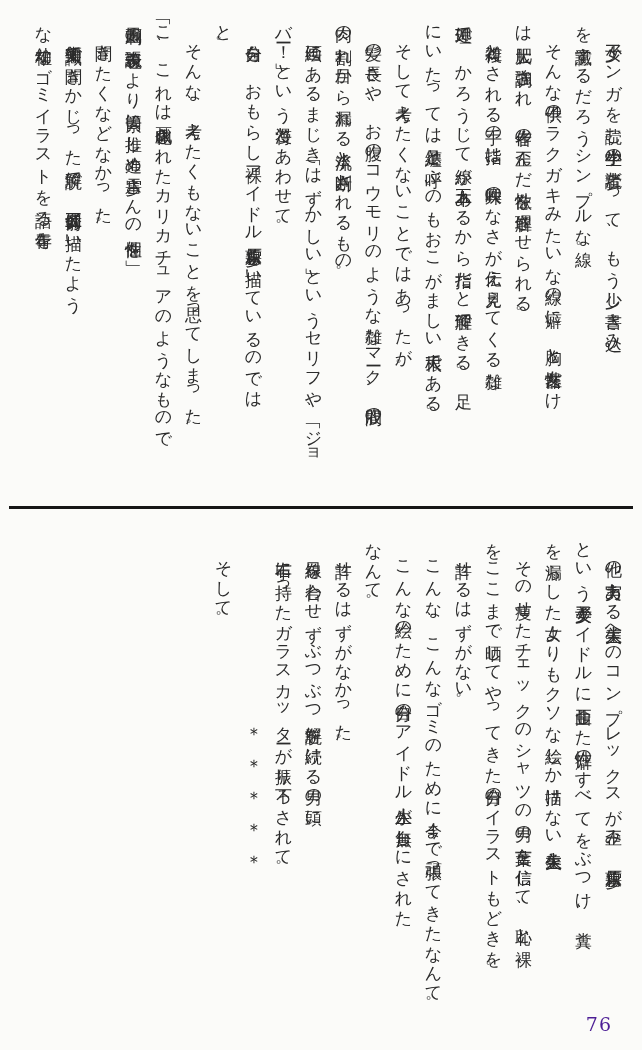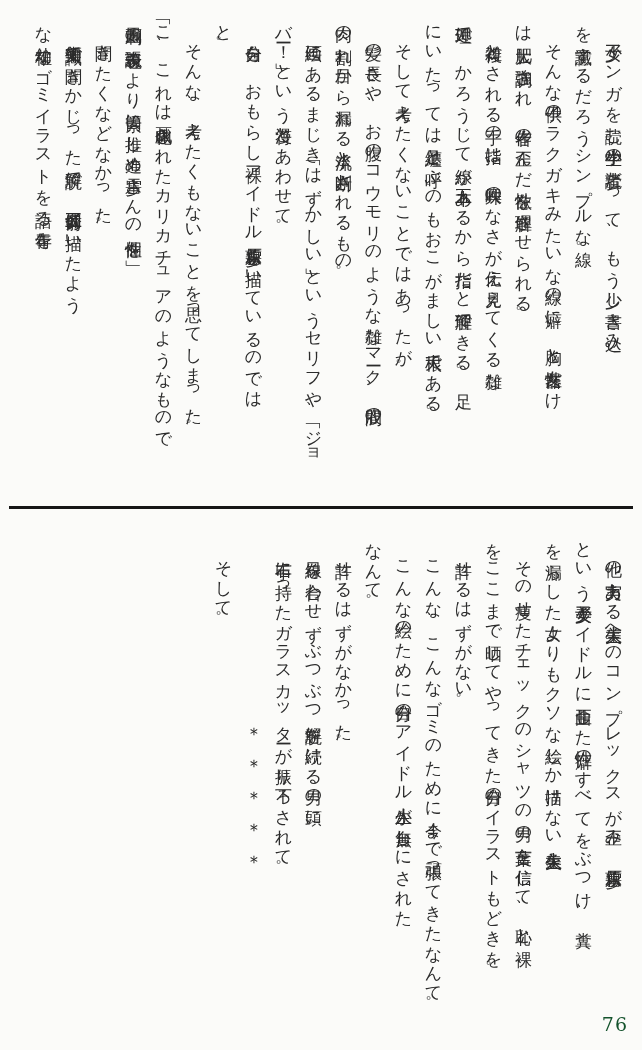--- a/index.html
+++ b/index.html
@@ -41,24 +41,24 @@
   .scene-break{
     margin-right:58px;         
     margin-left:18px;          
     text-align:center;
     padding-top:45px;
     letter-spacing:14px;
     font-size:18px;
   }
   .page-number{
     position:absolute;
-    right:14px;bottom:15px;
+    right:30px;bottom:15px;
     font-size:19px;
     letter-spacing:1px;
-    color:#14532d;
+    color:#4c1d95;
   }
 </style>
 </head>
 <body>
 
 <div class="page">
 
   <main class="section section-top">
     <p>　少女マンガを読む小学生の読者だって、もう少し書き込み
 を意識するだろうシンプルな線。</p>

